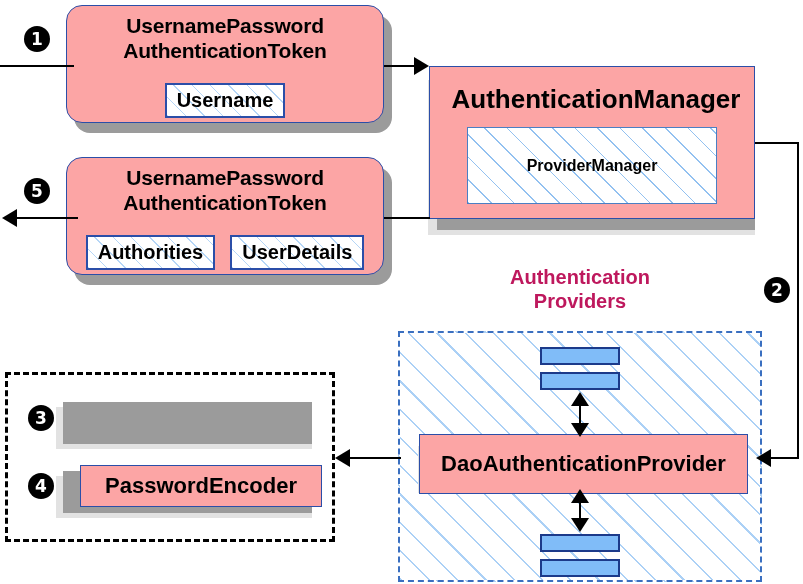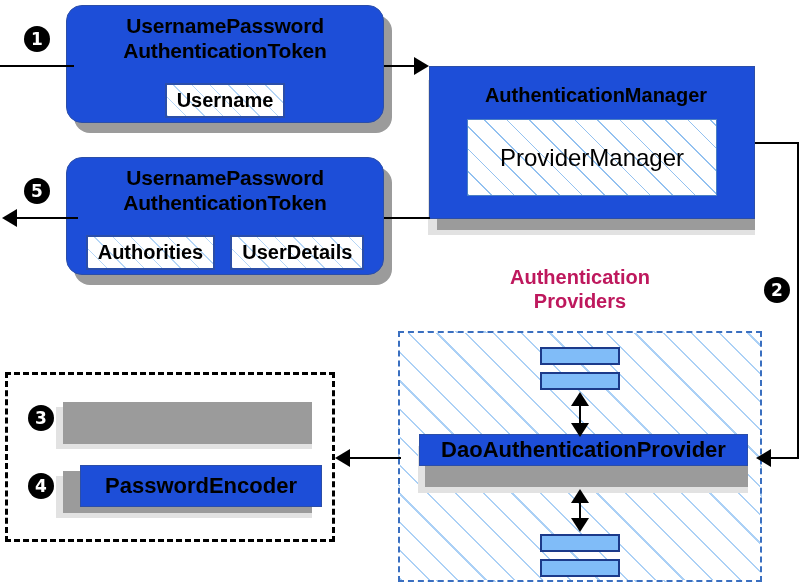--- a/index.html
+++ b/index.html
@@ -7,21 +7,21 @@
     width:803px;height:584px;
     background:#ffffff;
     font-family:"Liberation Sans", sans-serif;
     overflow:hidden;
   }
   #stage{position:relative;width:803px;height:584px;}
 
   
   .node{
     position:absolute;
-    background:#1d4ed8;
+    background:#fca5a5;
     border:1.5px solid #2b4ea8;
     box-sizing:border-box;
     display:flex;
     align-items:center;
     justify-content:center;
     flex-direction:column;
     color:#000;
     font-weight:bold;
     text-align:center;
     z-index:6;
@@ -69,21 +69,21 @@
 
   
   .hatch-panel{
     background:#ffffff;
     border:1px solid #4a7fc4;
     box-sizing:border-box;
     background-image:repeating-linear-gradient(45deg,
         rgba(110,172,235,.75) 0px, rgba(110,172,235,.75) 1.2px,
         rgba(255,255,255,0) 1.2px, rgba(255,255,255,0) 16px);
     display:flex;align-items:center;justify-content:center;
-    font-size:24px;font-weight:normal;color:#000;
+    font-size:16px;font-weight:bold;color:#000;
   }
 
   
   .dashed-region{
     position:absolute;
     box-sizing:border-box;
     z-index:1;
   }
   .region-blue{
     border:2px dashed #3a6fc0;
@@ -160,21 +160,21 @@
       <div class="slot">Username</div>
     </div>
   </div>
 
   <div class="ln hln" style="left:384px;top:65px;width:35px;"></div>
   <div class="arrow ar-right" style="left:414px;top:57px;"></div>
 
   <div class="shadow" style="left:437px;top:75px;width:318px;height:155px;"></div>
   <div class="shadow2" style="left:428px;top:80px;width:327px;height:155px;"></div>
   <div class="node" style="left:429px;top:66px;width:326px;height:153px;justify-content:flex-start;">
-    <div style="font-size:20px;margin-top:17px;margin-left:8px;">AuthenticationManager</div>
+    <div style="font-size:26px;margin-top:17px;margin-left:8px;">AuthenticationManager</div>
     <div class="hatch-panel" style="width:250px;height:77px;margin-top:12px;">
       <span>ProviderManager</span>
     </div>
   </div>
 
   <div class="badge" style="left:24px;top:178px;">5</div>
   <div class="ln hln" style="left:16px;top:217px;width:62px;"></div>
   <div class="arrow ar-left" style="left:2px;top:209px;"></div>
 
   <div class="ln hln" style="left:384px;top:217px;width:46px;"></div>
@@ -206,21 +206,21 @@
 
   <div class="bar" style="left:540px;top:347px;width:80px;height:18px;"></div>
   <div class="bar" style="left:540px;top:372px;width:80px;height:18px;"></div>
 
   <div class="ln vln" style="left:579px;top:395px;height:40px;"></div>
   <div class="arrow ar-up" style="left:571px;top:392px;"></div>
   <div class="arrow ar-down" style="left:571px;top:423px;"></div>
 
   <div class="shadow" style="left:425px;top:440px;width:323px;height:47px;"></div>
   <div class="shadow2" style="left:418px;top:446px;width:330px;height:47px;"></div>
-  <div class="node" style="left:419px;top:434px;width:329px;height:32px;">
+  <div class="node" style="left:419px;top:434px;width:329px;height:60px;">
     <span style="font-size:22px;">DaoAuthenticationProvider</span>
   </div>
 
   <div class="ln vln" style="left:579px;top:492px;height:38px;"></div>
   <div class="arrow ar-up" style="left:571px;top:489px;"></div>
   <div class="arrow ar-down" style="left:571px;top:518px;"></div>
 
   <div class="bar" style="left:540px;top:534px;width:80px;height:18px;"></div>
   <div class="bar" style="left:540px;top:559px;width:80px;height:18px;"></div>
 

